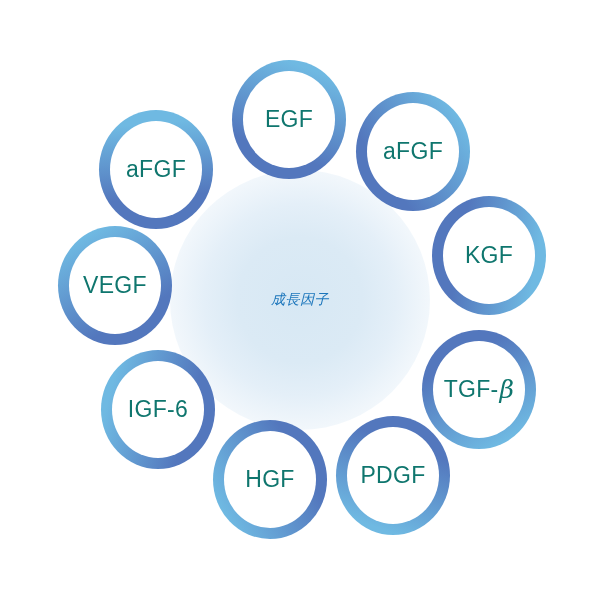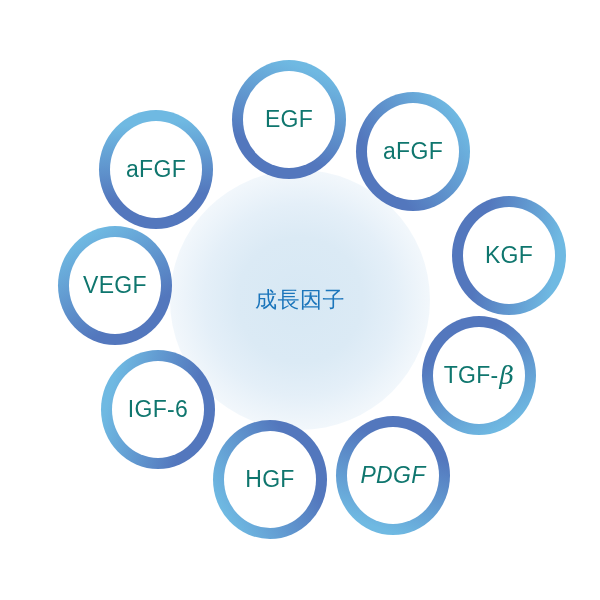--- a/index.html
+++ b/index.html
@@ -43,21 +43,21 @@
     display: flex;
     flex-direction: column;
     align-items: center;
     justify-content: center;
     color: #1b75bb;
     font-size: 21.5px;
     line-height: 1.42;
     letter-spacing: 0.5px;
     white-space: nowrap;
   }
-  .center-label .l1 { font-size: 22px; }
+  .center-label .l1 { font-size: 14px; font-style: italic; }
   .center-label .l2 { font-size: 20px; }
 
   
   .node {
     position: absolute;
     border-radius: 50%;
   }
   .node .ring {
     position: absolute;
     inset: 0;
@@ -109,33 +109,33 @@
           <div class="hole"></div>
         </div>
         <div class="label">EGF</div>
       </div>
       <div class="node" style="left: 356px; top: 92px; width: 114px; height: 119px;">
         <div class="ring" style="background: linear-gradient(235deg, rgb(111, 185, 226) 0%, rgb(111, 185, 226) 14%, rgb(83, 119, 189) 72%, rgb(83, 119, 189) 100%);">
           <div class="hole"></div>
         </div>
         <div class="label">aFGF</div>
       </div>
-      <div class="node" style="left: 452px; top: 196px; width: 114px; height: 119px;">
+      <div class="node" style="left: 432px; top: 196px; width: 114px; height: 119px;">
         <div class="ring" style="background: linear-gradient(280deg, rgb(111, 185, 226) 0%, rgb(111, 185, 226) 14%, rgb(83, 119, 189) 72%, rgb(83, 119, 189) 100%);">
           <div class="hole"></div>
         </div>
         <div class="label">KGF</div>
       </div>
-      <div class="node" style="left: 422px; top: 316px; width: 114px; height: 119px;">
+      <div class="node" style="left: 422px; top: 330px; width: 114px; height: 119px;">
         <div class="ring" style="background: linear-gradient(330deg, rgb(111, 185, 226) 0%, rgb(111, 185, 226) 14%, rgb(83, 119, 189) 72%, rgb(83, 119, 189) 100%);">
           <div class="hole"></div>
         </div>
         <div class="label">TGF-<span class="beta">β</span></div>
       </div>
-      <div class="node" style="left: 336px; top: 416px; width: 114px; height: 119px; font-style: italic;">
+      <div class="node" style="left: 336px; top: 416px; width: 114px; height: 119px;">
         <div class="ring" style="background: linear-gradient(20deg, rgb(111, 185, 226) 0%, rgb(111, 185, 226) 14%, rgb(83, 119, 189) 72%, rgb(83, 119, 189) 100%);">
           <div class="hole"></div>
         </div>
         <div class="label">PDGF</div>
       </div>
       <div class="node" style="left: 213px; top: 420px; width: 114px; height: 119px;">
         <div class="ring" style="background: linear-gradient(60deg, rgb(111, 185, 226) 0%, rgb(111, 185, 226) 14%, rgb(83, 119, 189) 72%, rgb(83, 119, 189) 100%);">
           <div class="hole"></div>
         </div>
         <div class="label">HGF</div>

